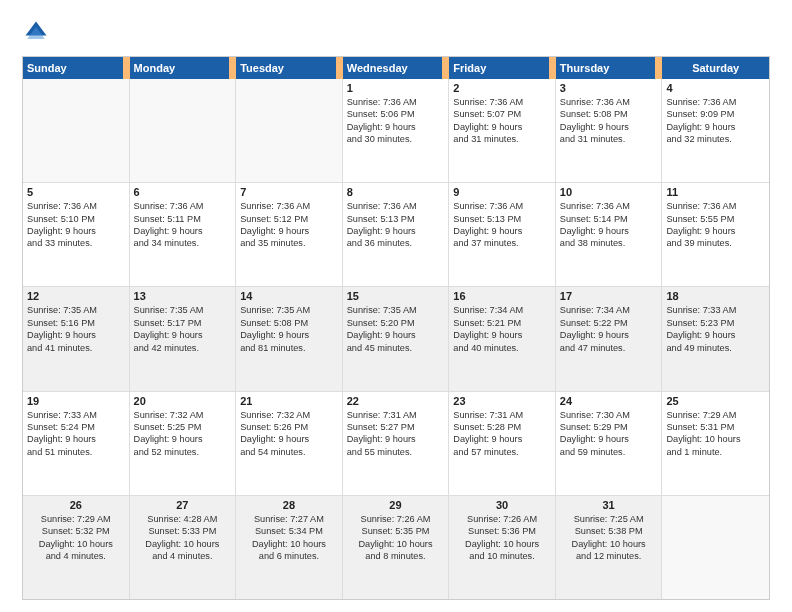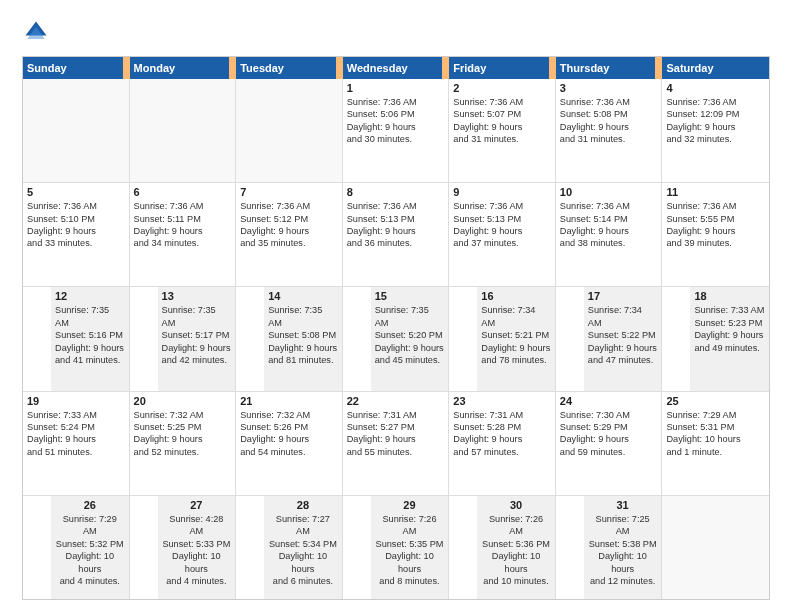--- a/index.html
+++ b/index.html
@@ -67,21 +67,21 @@
       background: #1a5fa8;
     }
     .cal-header-cell {
       color: #fff;
       font-size: 11px;
       font-weight: bold;
       padding: 5px 4px;
       text-align: left;
       border-right: 7px solid #fdba74;
     }
-    .cal-header-cell:last-child { border-right: none; }
+    .cal-header-cell:last-child { border-right: none; text-align: center; }
     .cal-body {
       display: flex;
       flex-direction: column;
       flex: 1;
     }
     .cal-week {
       display: grid;
       grid-template-columns: repeat(7, 1fr);
       flex: 1;
       border-bottom: 1px solid #ddd;
@@ -90,21 +90,21 @@
     .cal-cell {
       border-right: 1px solid #ddd;
       padding: 3px 4px;
       font-size: 9.2px;
       color: #333;
       background: #fff;
       vertical-align: top;
     }
     .cal-cell:last-child { border-right: none; }
     .cal-cell.empty { background: #f8f8f8; }
-    .cal-cell.shaded { background: #f0f0f0; margin-left: 28px; }
+    .cal-cell.shaded { background: #f0f0f0; }
     .day-num {
       font-size: 11px;
       font-weight: bold;
       color: #222;
       margin-bottom: 2px;
       display: block;
     }
     .cell-line {
       display: block;
       line-height: 1.35;
@@ -163,21 +163,21 @@
           <div class="cal-cell">
             <span class="day-num">3</span>
             <span class="cell-line">Sunrise: 7:36 AM</span>
             <span class="cell-line">Sunset: 5:08 PM</span>
             <span class="cell-line">Daylight: 9 hours</span>
             <span class="cell-line">and 31 minutes.</span>
           </div>
           <div class="cal-cell">
             <span class="day-num">4</span>
             <span class="cell-line">Sunrise: 7:36 AM</span>
-            <span class="cell-line">Sunset: 12:09 PM</span>
+            <span class="cell-line">Sunset: 9:09 PM</span>
             <span class="cell-line">Daylight: 9 hours</span>
             <span class="cell-line">and 32 minutes.</span>
           </div>
         </div>
         <div class="cal-week">
           <div class="cal-cell">
             <span class="day-num">5</span>
             <span class="cell-line">Sunrise: 7:36 AM</span>
             <span class="cell-line">Sunset: 5:10 PM</span>
             <span class="cell-line">Daylight: 9 hours</span>
@@ -253,21 +253,21 @@
             <span class="cell-line">Sunrise: 7:35 AM</span>
             <span class="cell-line">Sunset: 5:20 PM</span>
             <span class="cell-line">Daylight: 9 hours</span>
             <span class="cell-line">and 45 minutes.</span>
           </div>
           <div class="cal-cell shaded">
             <span class="day-num">16</span>
             <span class="cell-line">Sunrise: 7:34 AM</span>
             <span class="cell-line">Sunset: 5:21 PM</span>
             <span class="cell-line">Daylight: 9 hours</span>
-            <span class="cell-line">and 78 minutes.</span>
+            <span class="cell-line">and 40 minutes.</span>
           </div>
           <div class="cal-cell shaded">
             <span class="day-num">17</span>
             <span class="cell-line">Sunrise: 7:34 AM</span>
             <span class="cell-line">Sunset: 5:22 PM</span>
             <span class="cell-line">Daylight: 9 hours</span>
             <span class="cell-line">and 47 minutes.</span>
           </div>
           <div class="cal-cell shaded">
             <span class="day-num">18</span>

